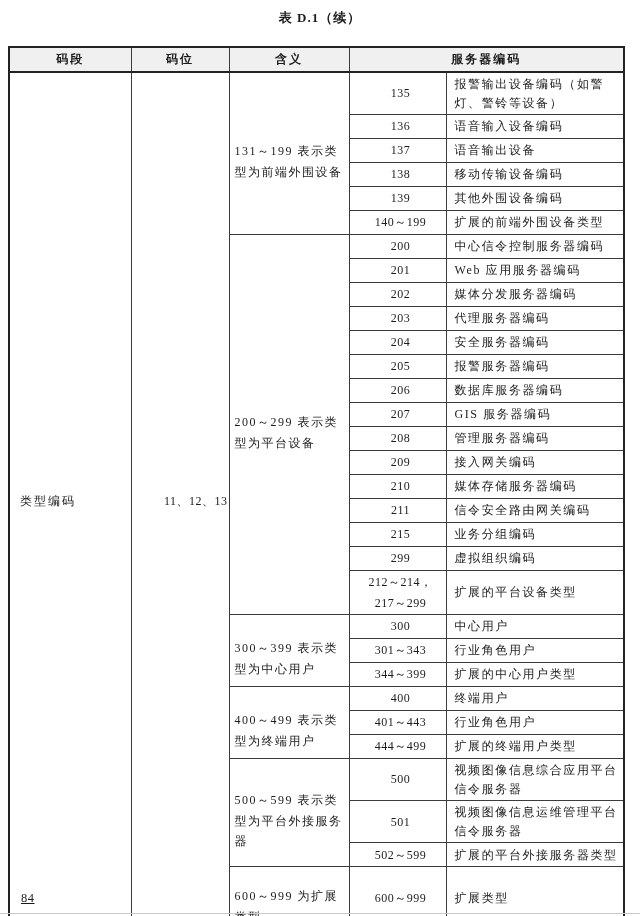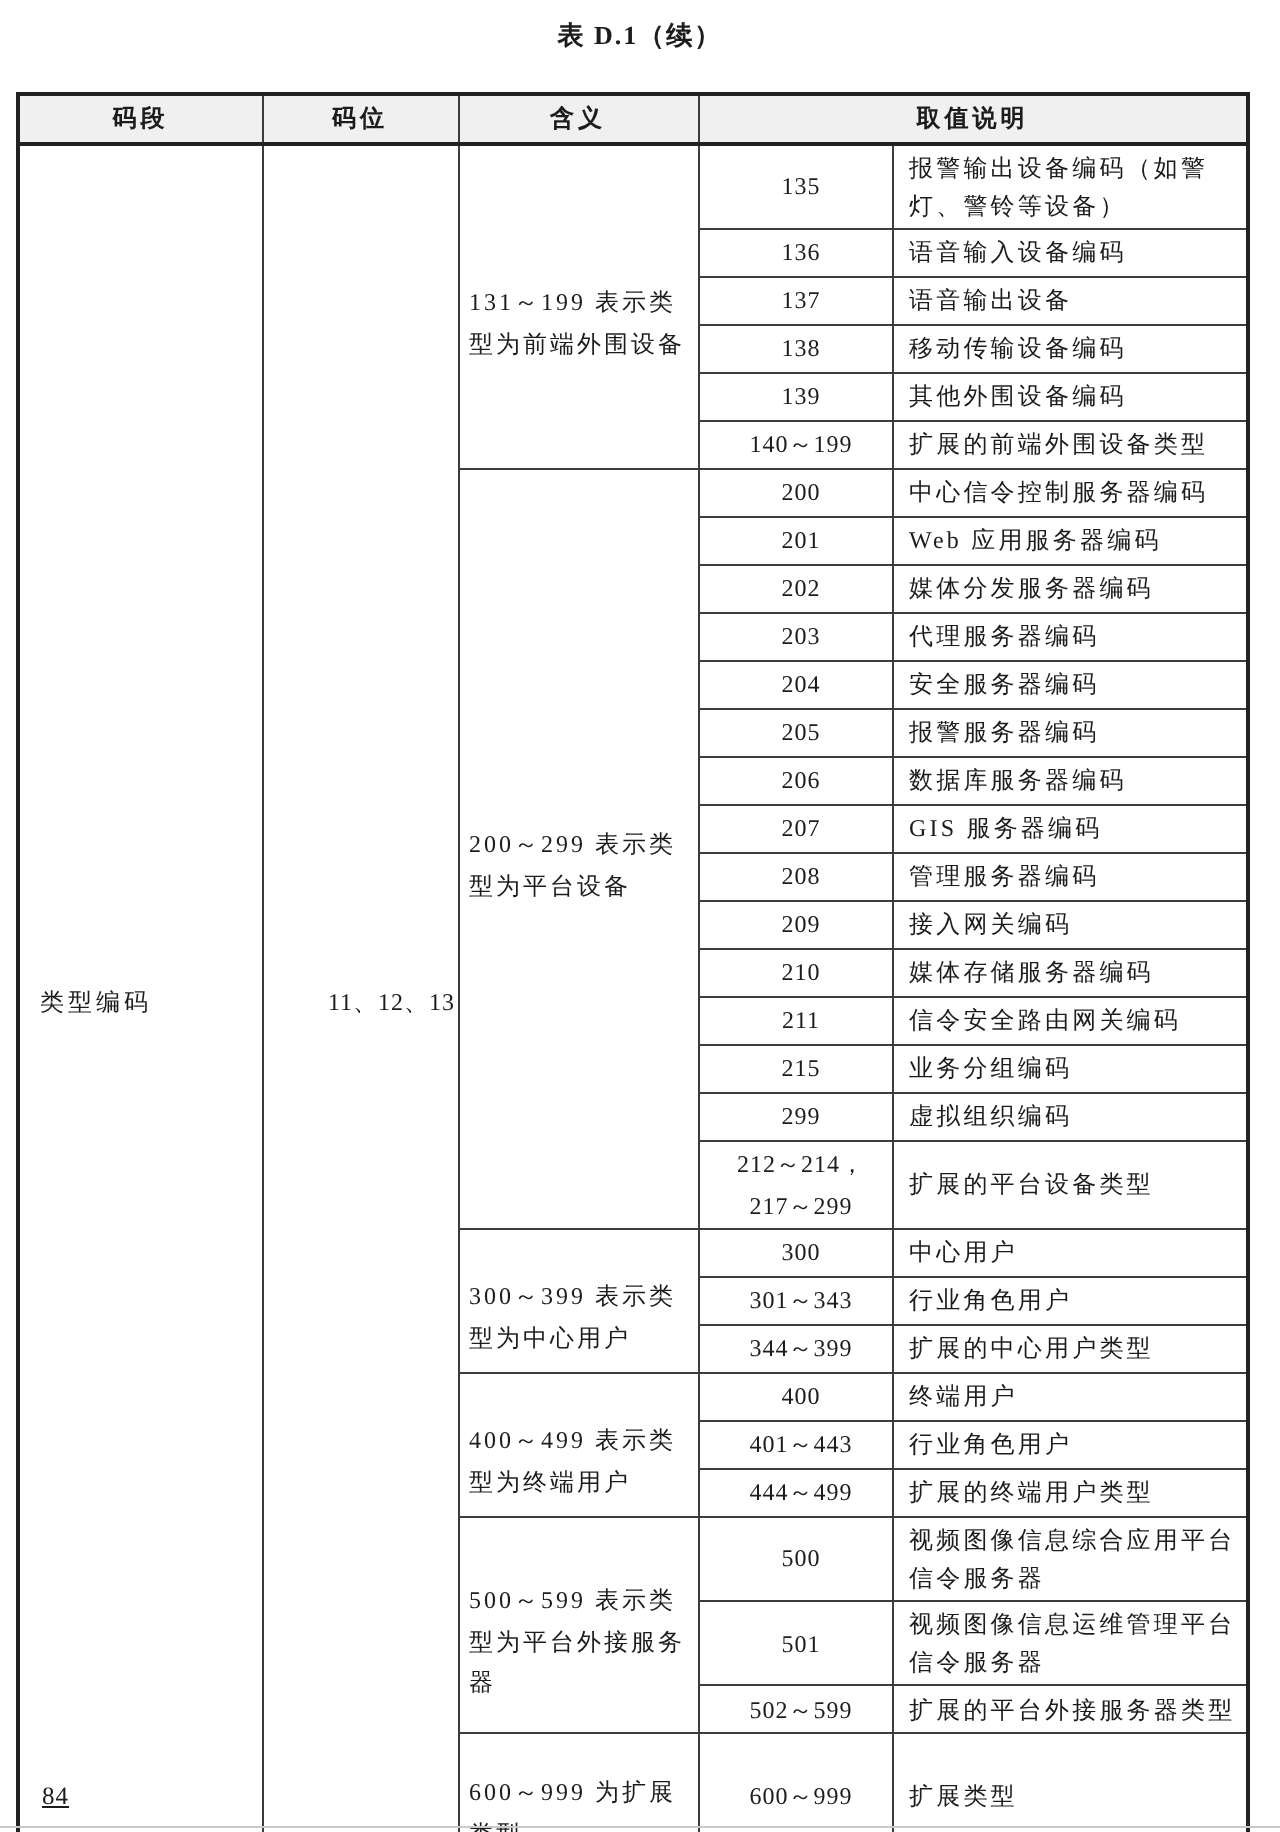--- a/index.html
+++ b/index.html
@@ -109,21 +109,21 @@
       <col style="width:98px">
       <col style="width:120px">
       <col style="width:97px">
       <col style="width:178px">
     </colgroup>
     <tbody>
       <tr class="hdr">
         <th>码段</th>
         <th>码位</th>
         <th>含义</th>
-        <th colspan="2">取值说明</th>
+        <th colspan="2">服务器编码</th>
       </tr>
 
       <tr class="h38">
         <td class="seg" rowspan="31">类型编码</td>
         <td class="pos" rowspan="31">11、12、13</td>
         <td class="meaning" rowspan="6">131～199 表示类型为前端外围设备</td>
         <td class="val">135</td>
         <td class="desc">报警输出设备编码（如警灯、警铃等设备）</td>
       </tr>
       <tr class="h24">

